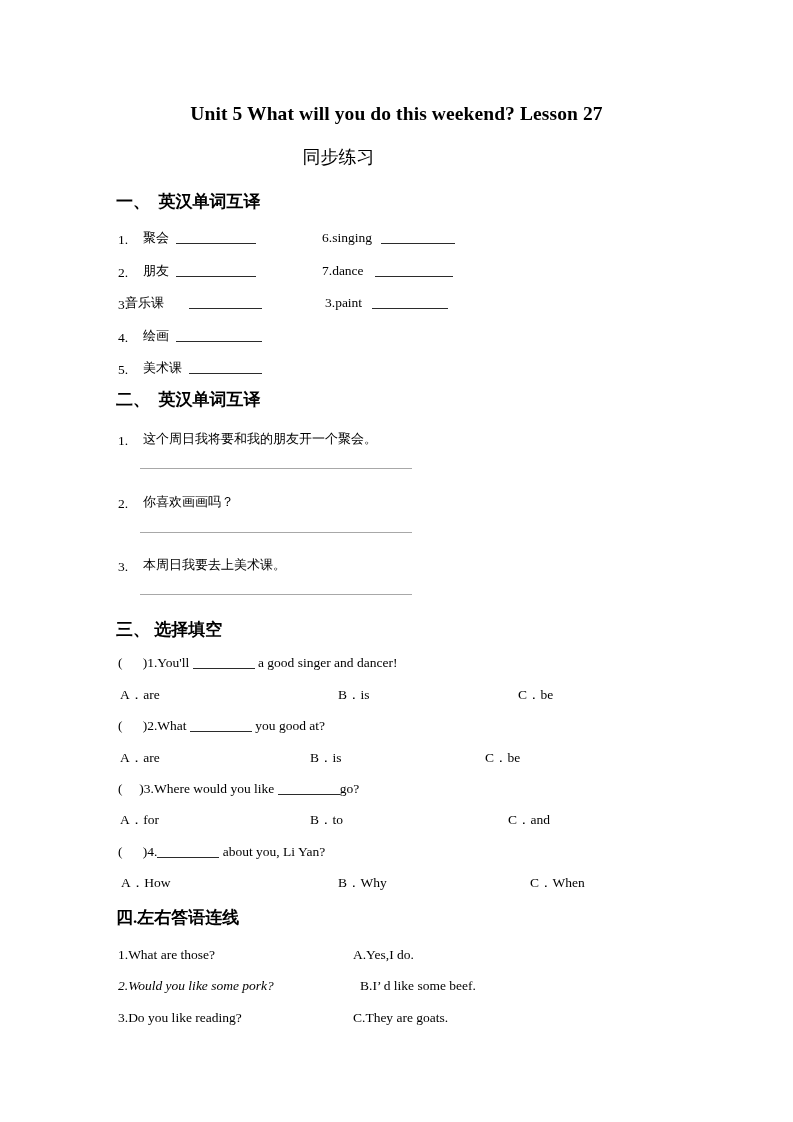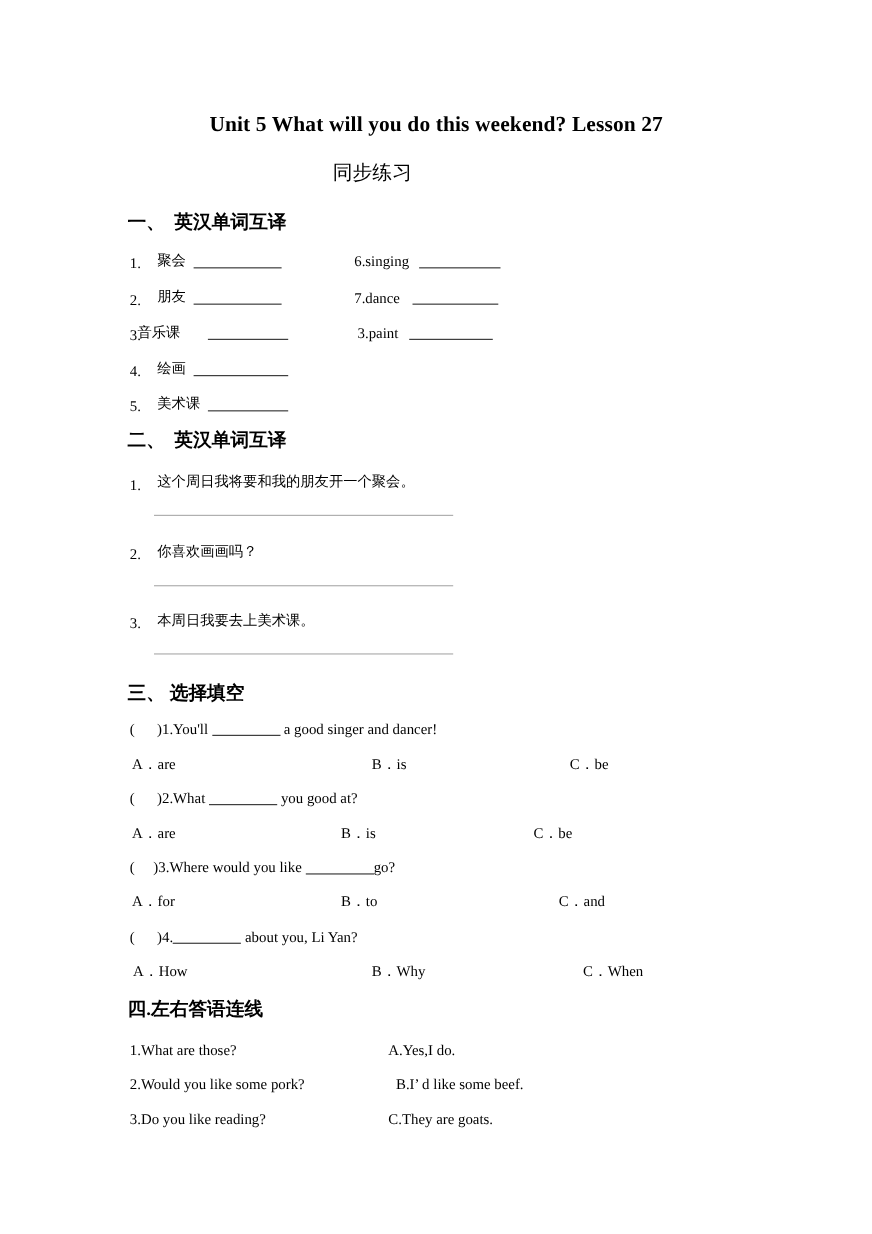--- a/index.html
+++ b/index.html
@@ -162,19 +162,19 @@
   <div class="t" style="left:118px; top:845px;"><span>(      )4.</span><span class="mcblank"></span><span> about you, Li Yan?</span></div>
   <div class="t" style="left:104px; top:876px;margin-left:17px;">A．How</div>
   <div class="t" style="left:338px; top:876px;">B．Why</div>
   <div class="t" style="left:518px; top:876px;margin-left:12px;">C．When</div>
 
   <div class="heading" style="top:906px;">四.左右答语连线</div>
 
   <div class="t" style="left:118px; top:948px;">1.What are those?</div>
   <div class="t" style="left:353px; top:948px;">A.Yes,I do.</div>
 
-  <div class="t" style="left:118px; top:979px;">2.Would you like some pork?</div>
+  <div class="t" style="left:118px; top:979px;font-style:italic;">2.Would you like some pork?</div>
   <div class="t" style="left:360px; top:979px;text-align:right;">B.I’ d like some beef.</div>
 
   <div class="t" style="left:118px; top:1011px;">3.Do you like reading?</div>
   <div class="t" style="left:353px; top:1011px;">C.They are goats.</div>
 
 </div>
 
 </body></html>

